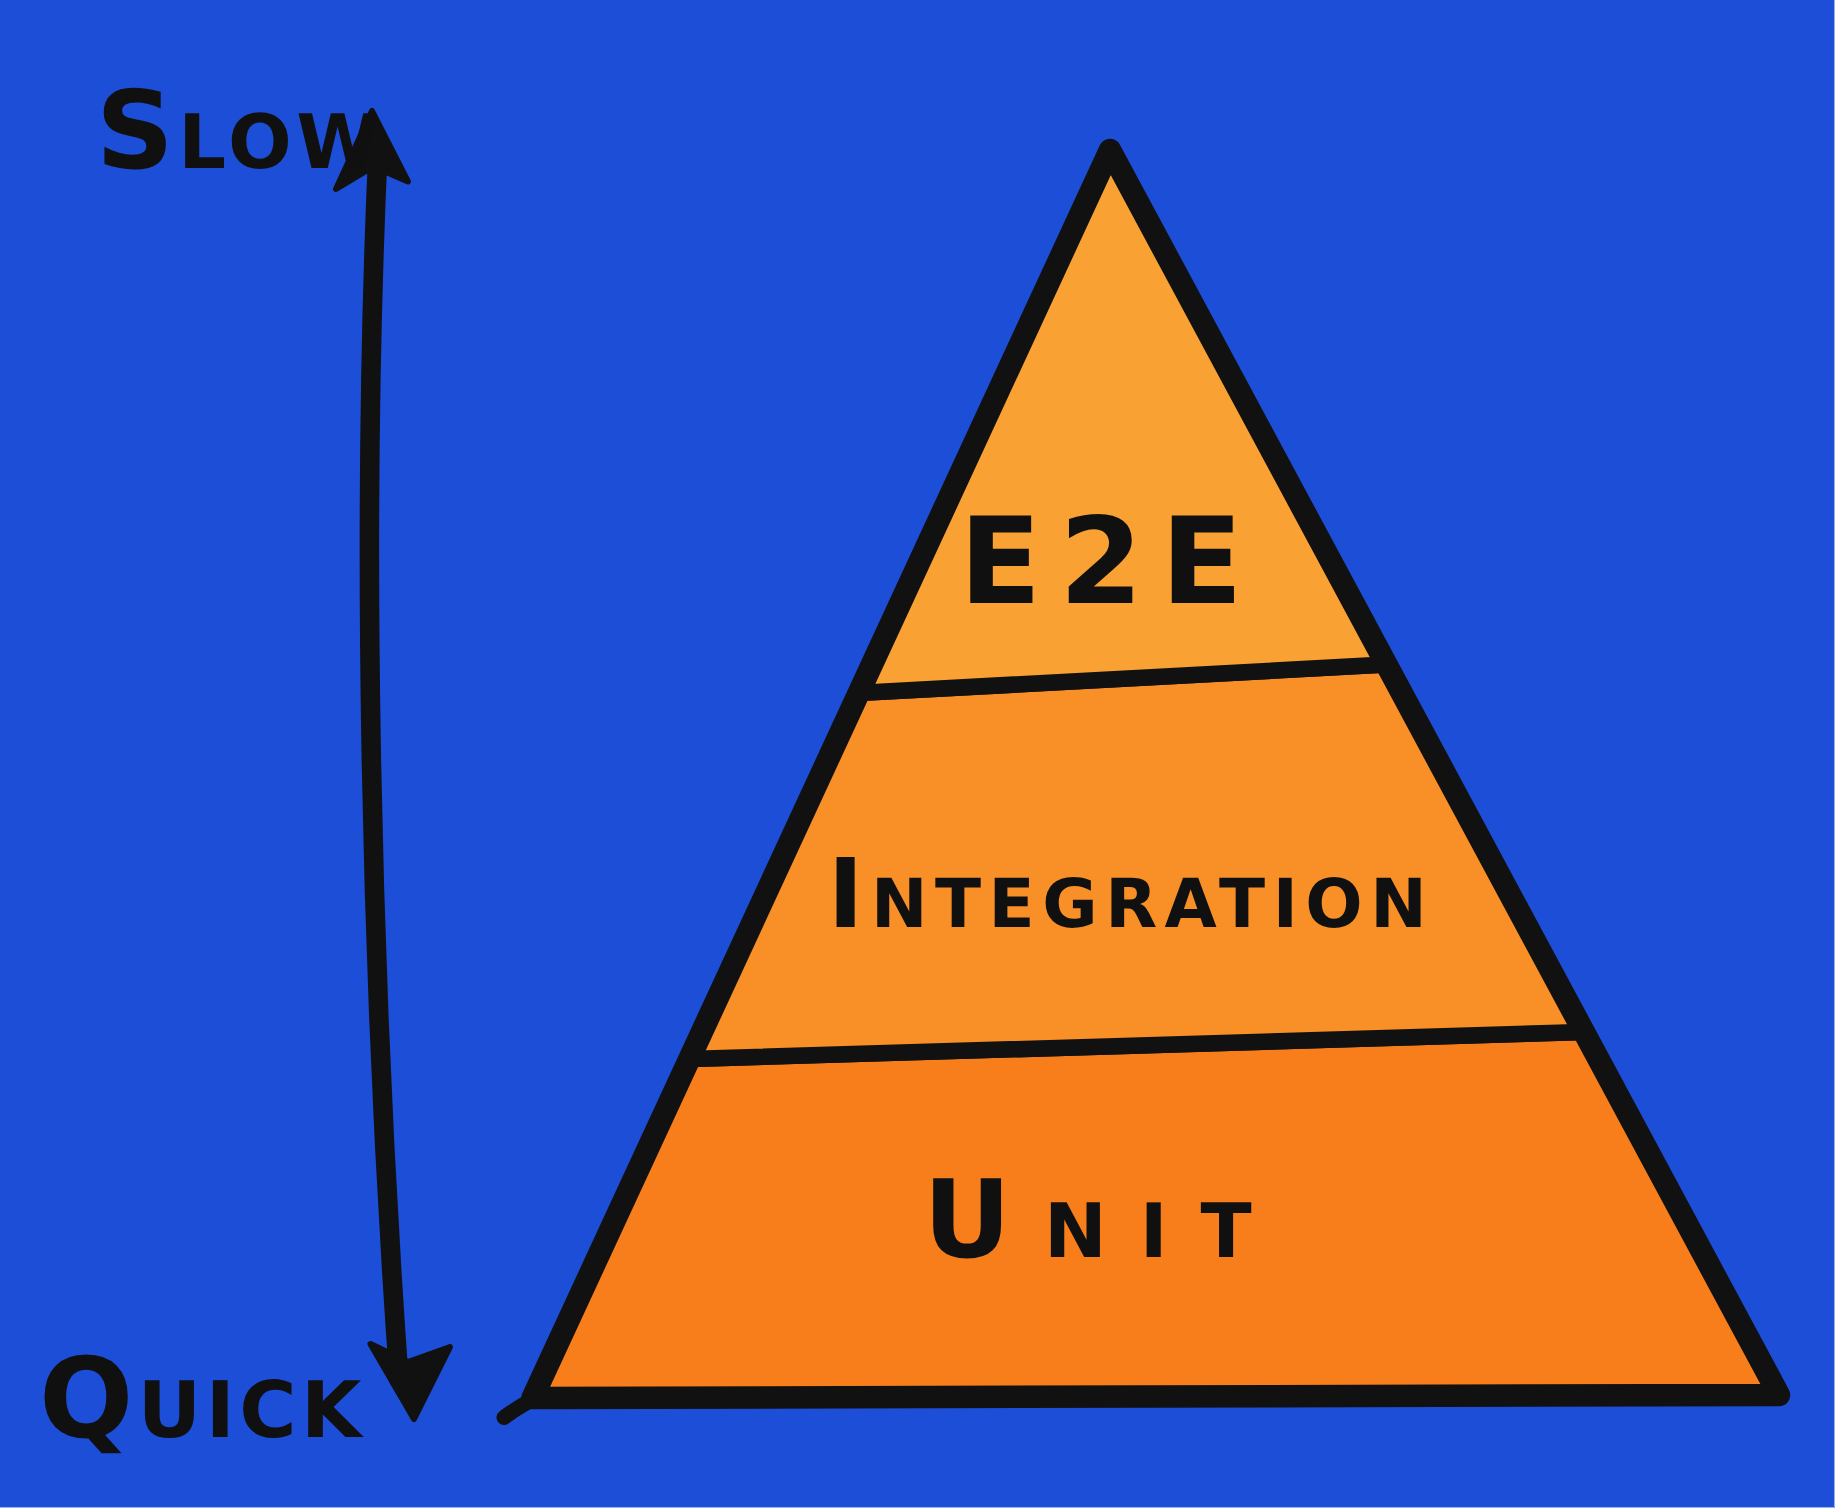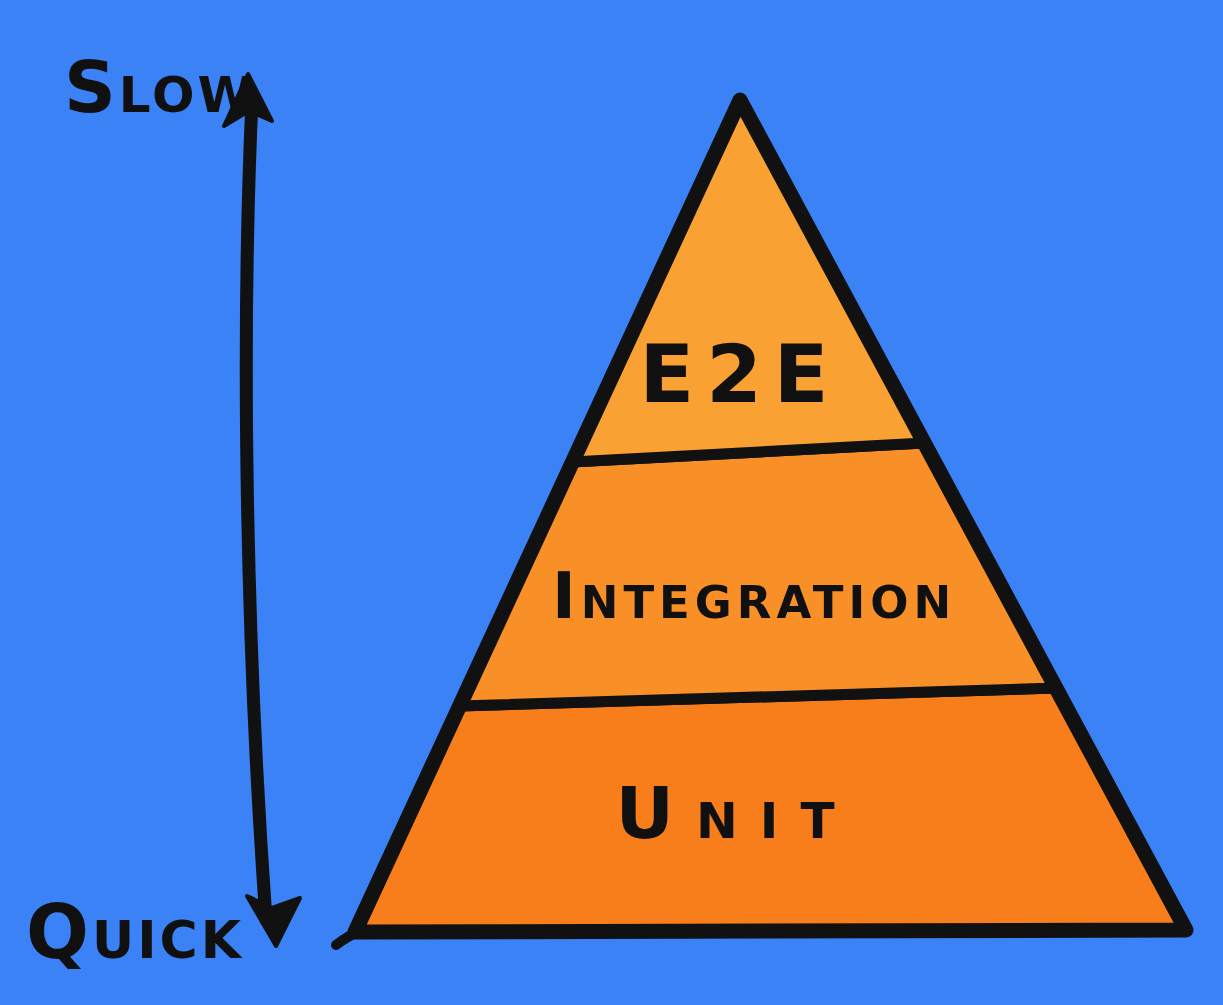--- a/index.html
+++ b/index.html
@@ -5,21 +5,21 @@
   html, body {
     margin: 0;
     padding: 0;
     background: #ffffff;
     font-family: "DejaVu Sans", sans-serif;
   }
   .stage {
     position: relative;
     width: 1223px;
     height: 1005px;
-    background: #3b82f6;
+    background: #1d4ed8;
     overflow: hidden;
     text-align: right;
   }
   .stage svg {
     position: absolute;
     left: 0;
     top: 0;
     width: 1223px;
     height: 1005px;
   }

